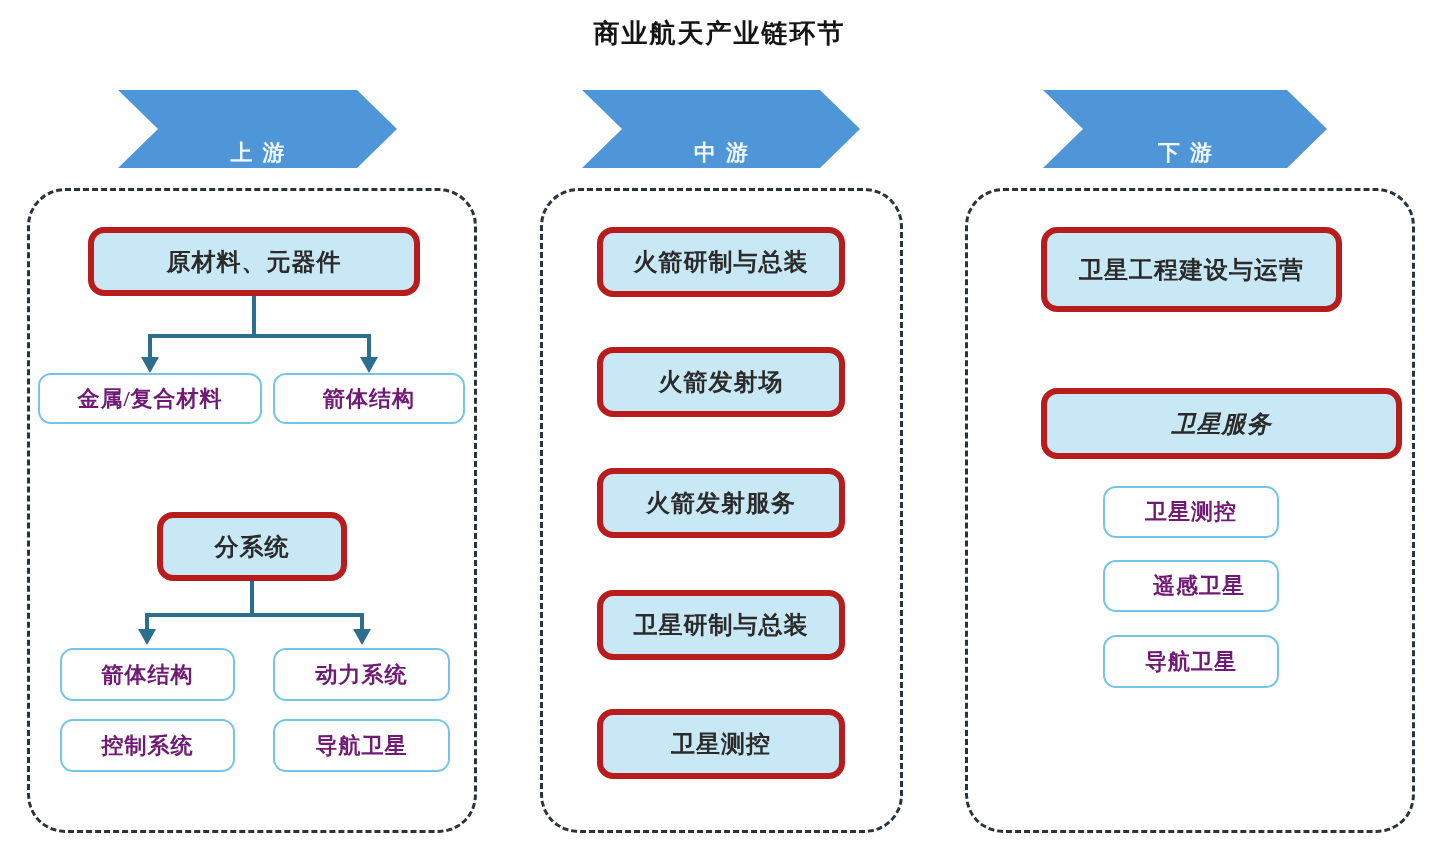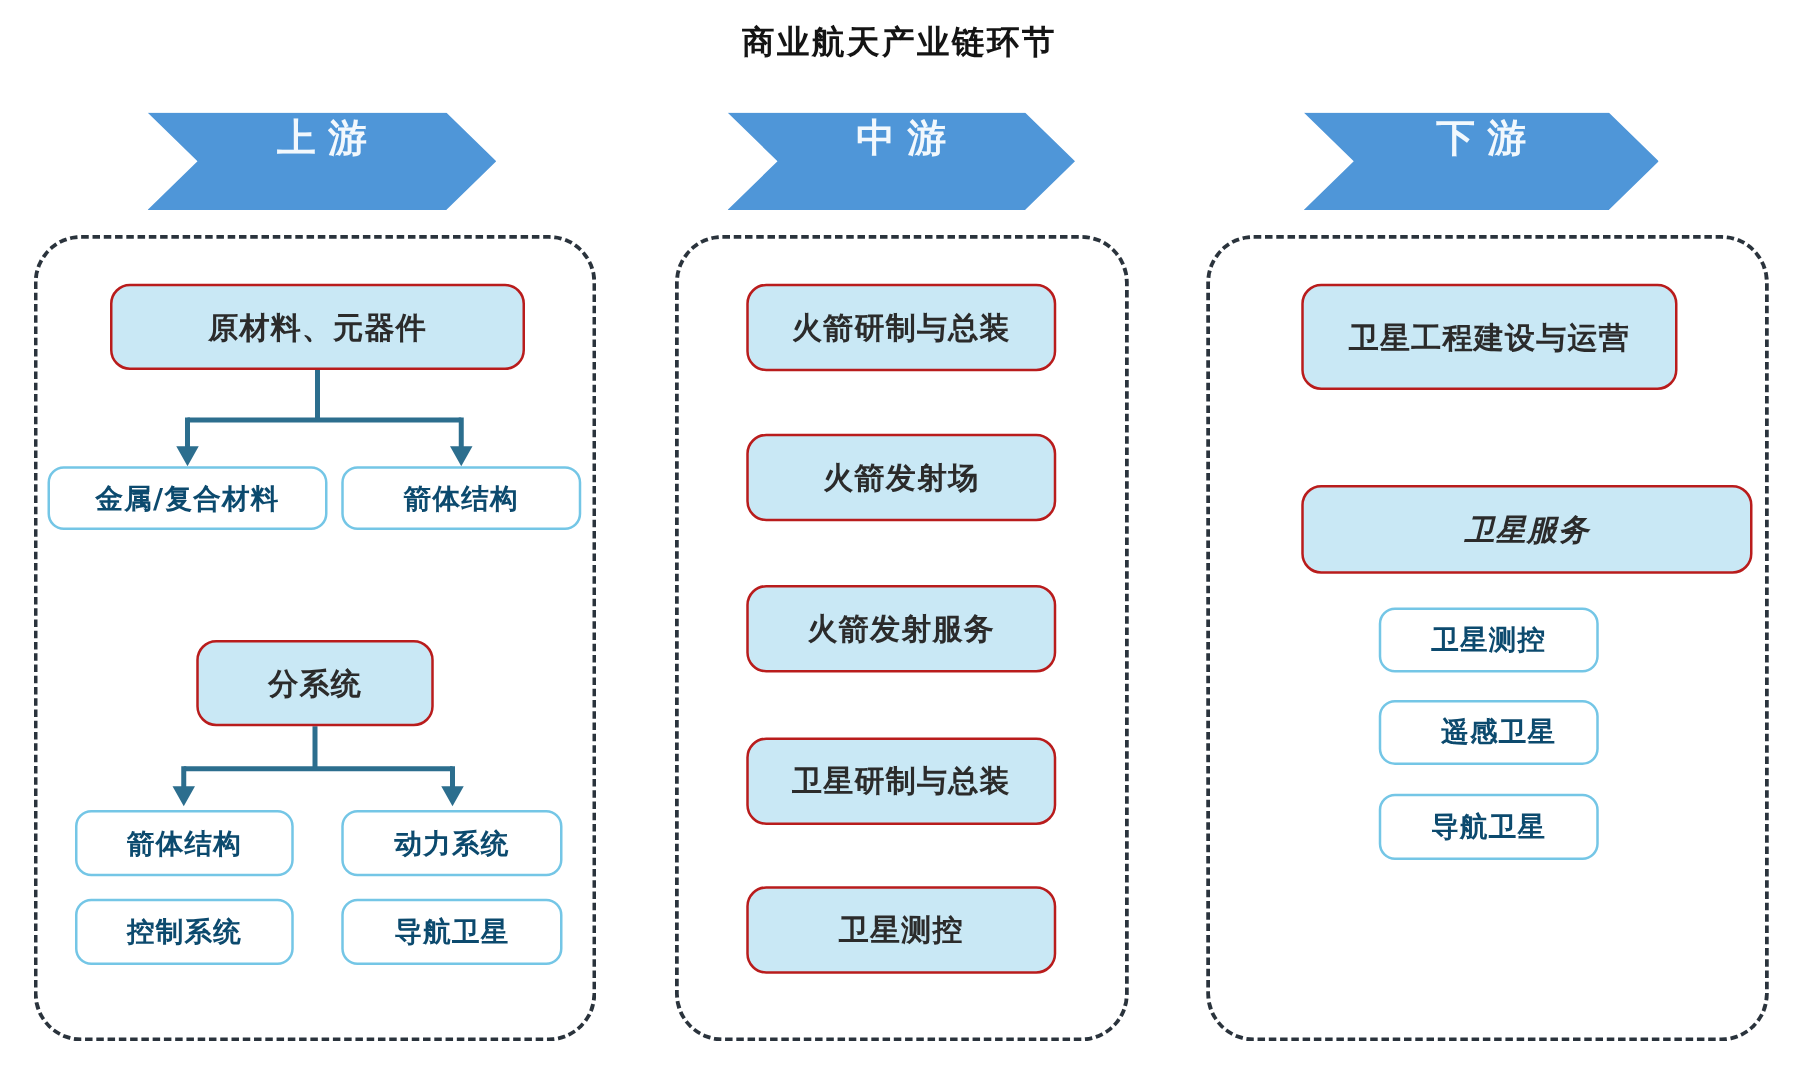--- a/index.html
+++ b/index.html
@@ -21,24 +21,24 @@
     font-weight: bold;
     letter-spacing: 2px;
     color: #141414;
   }
   .banner {
     position: absolute;
     height: 78px;
     background: #4f96d8;
     clip-path: polygon(0% 0%, calc(100% - 40px) 0%, 100% 50%, calc(100% - 40px) 100%, 0% 100%, 40px 50%);
     display: flex;
-    align-items: flex-start;
+    align-items: flex-end;
     justify-content: center;
     color: #f2f8fd;
-    font-size: 31px;
+    font-size: 22px;
     font-weight: bold;
     letter-spacing: 10px;
     text-indent: 10px;
   }
   .banner-upstream   { left: 118px;  top: 90px; width: 279px; }
   .banner-midstream  { left: 582px;  top: 90px; width: 278px; }
   .banner-downstream { left: 1043px; top: 90px; width: 284px; }
   .panel {
     position: absolute;
     top: 188px;
@@ -55,29 +55,30 @@
     position: absolute;
     display: flex;
     align-items: center;
     justify-content: center;
     font-weight: bold;
     box-sizing: border-box;
     white-space: nowrap;
   }
   .box-filled {
     background: #c9e8f5;
-    border: 2px solid #b91c1c;
+    border: 6px solid #b91c1c;
     border-radius: 16px;
     color: #2b2b2b;
   }
   .box-outline {
     background: #ffffff;
     border: 2.5px solid #74c6e6;
     border-radius: 13px;
-    color: #0c4a6e;
+    color: #701a75;
+    font-family: Liberation Serif, serif;
   }
   .fs-lg { font-size: 24px; letter-spacing: 1px; }
   .fs-md { font-size: 22px; letter-spacing: 1px; }
   .connector-layer {
     position: absolute;
     left: 0; top: 0;
     width: 1439px; height: 859px;
     pointer-events: none;
   }
 </style>

